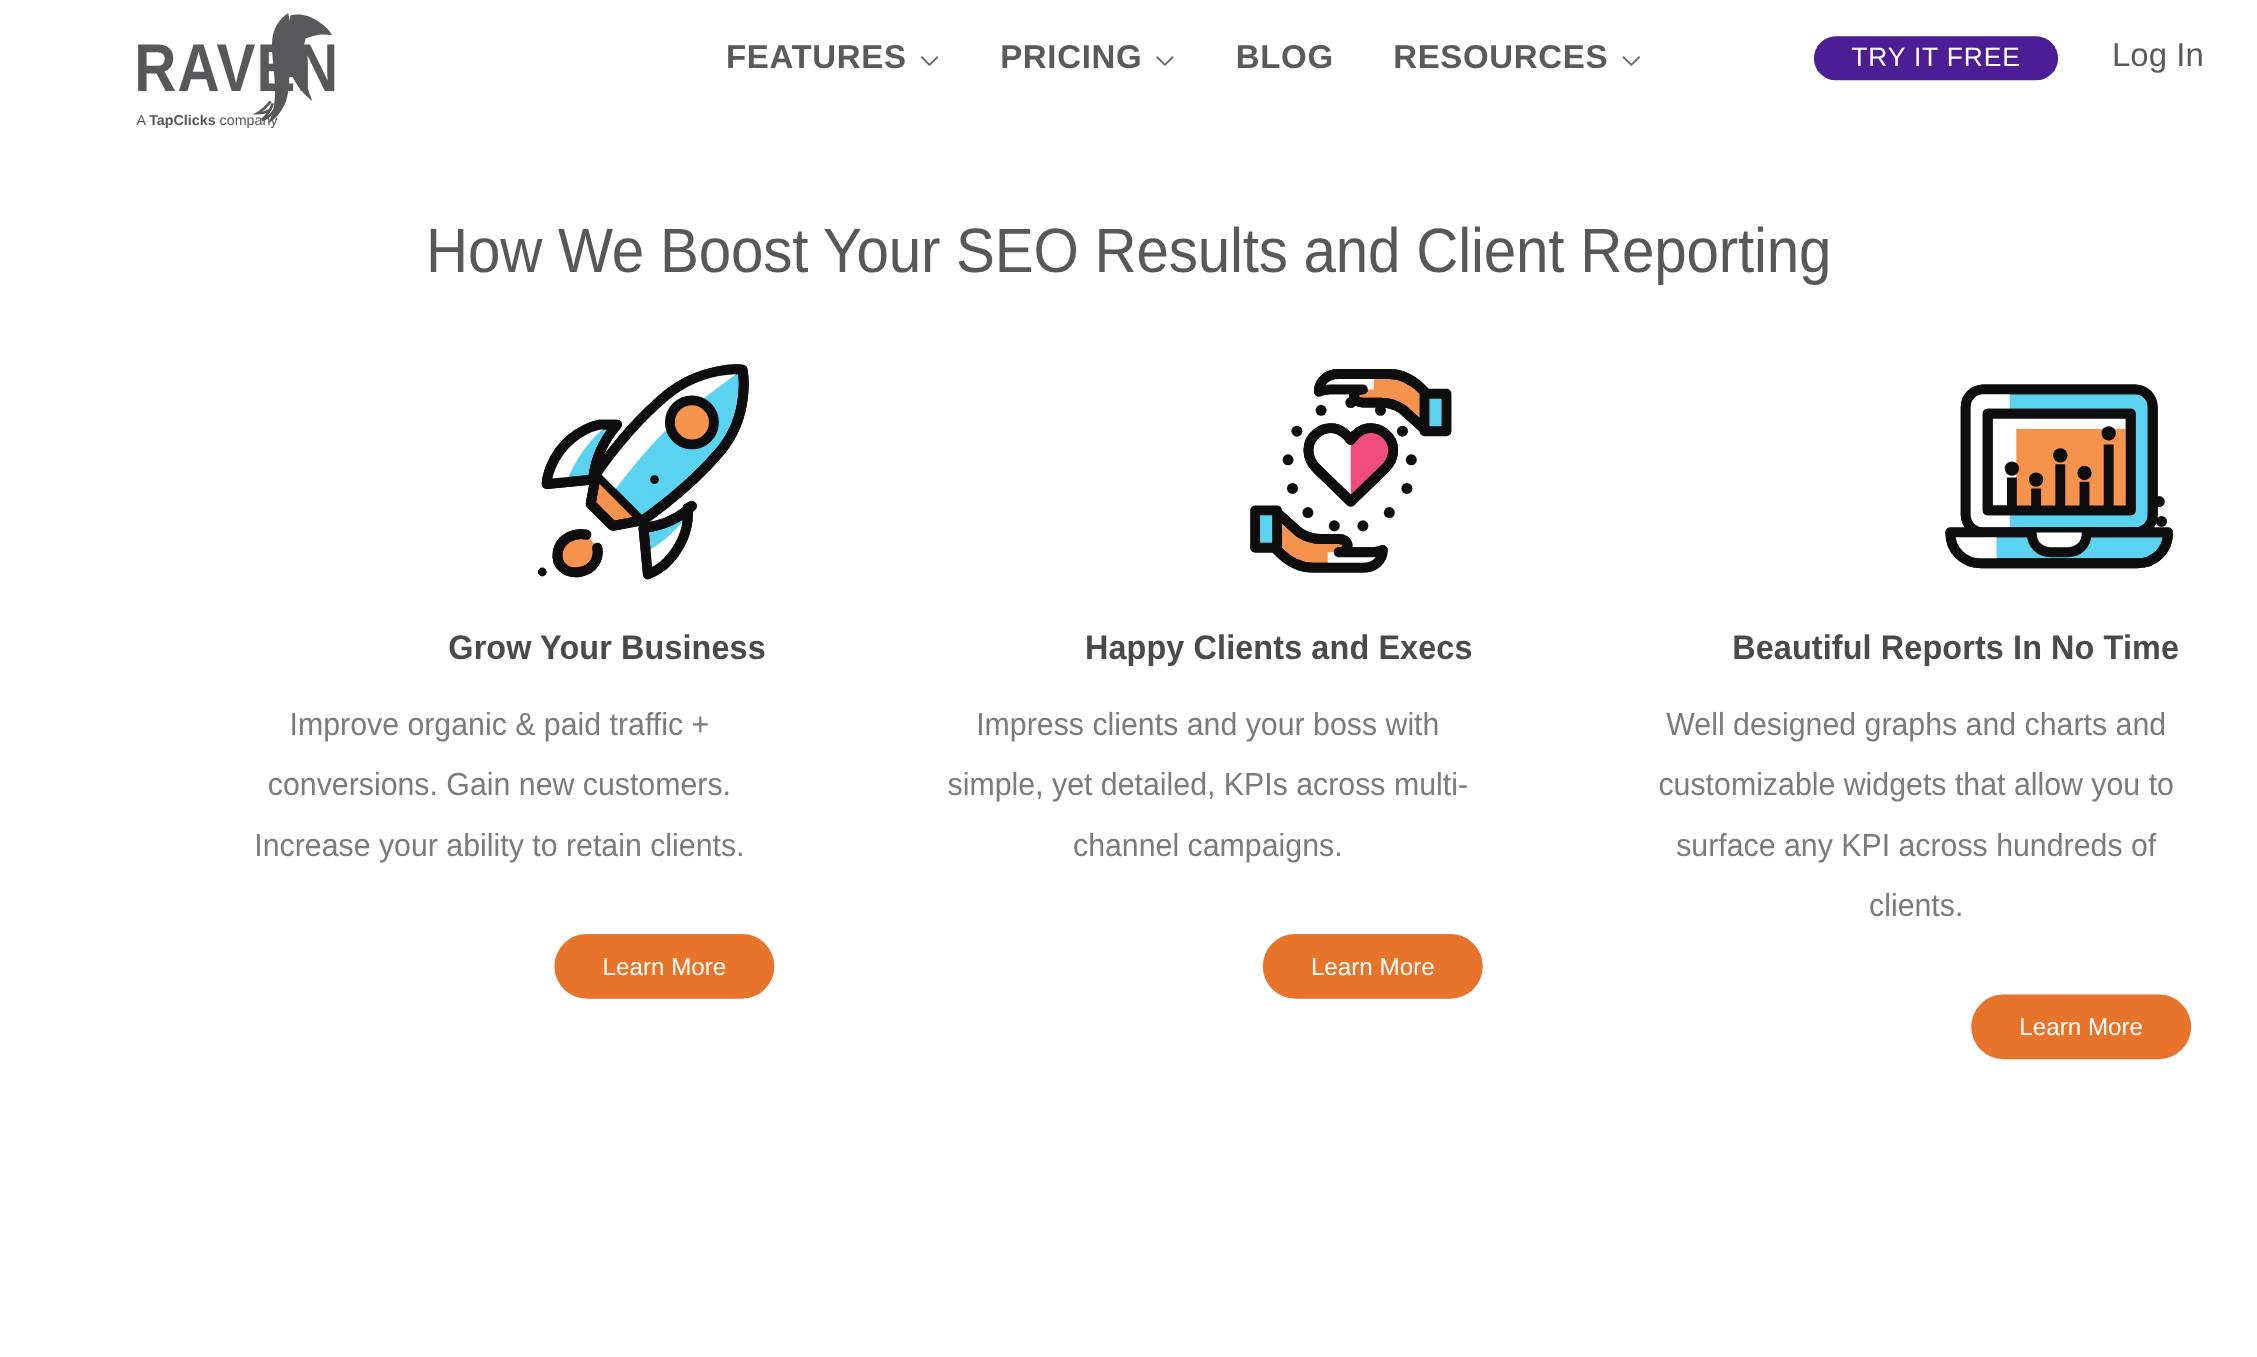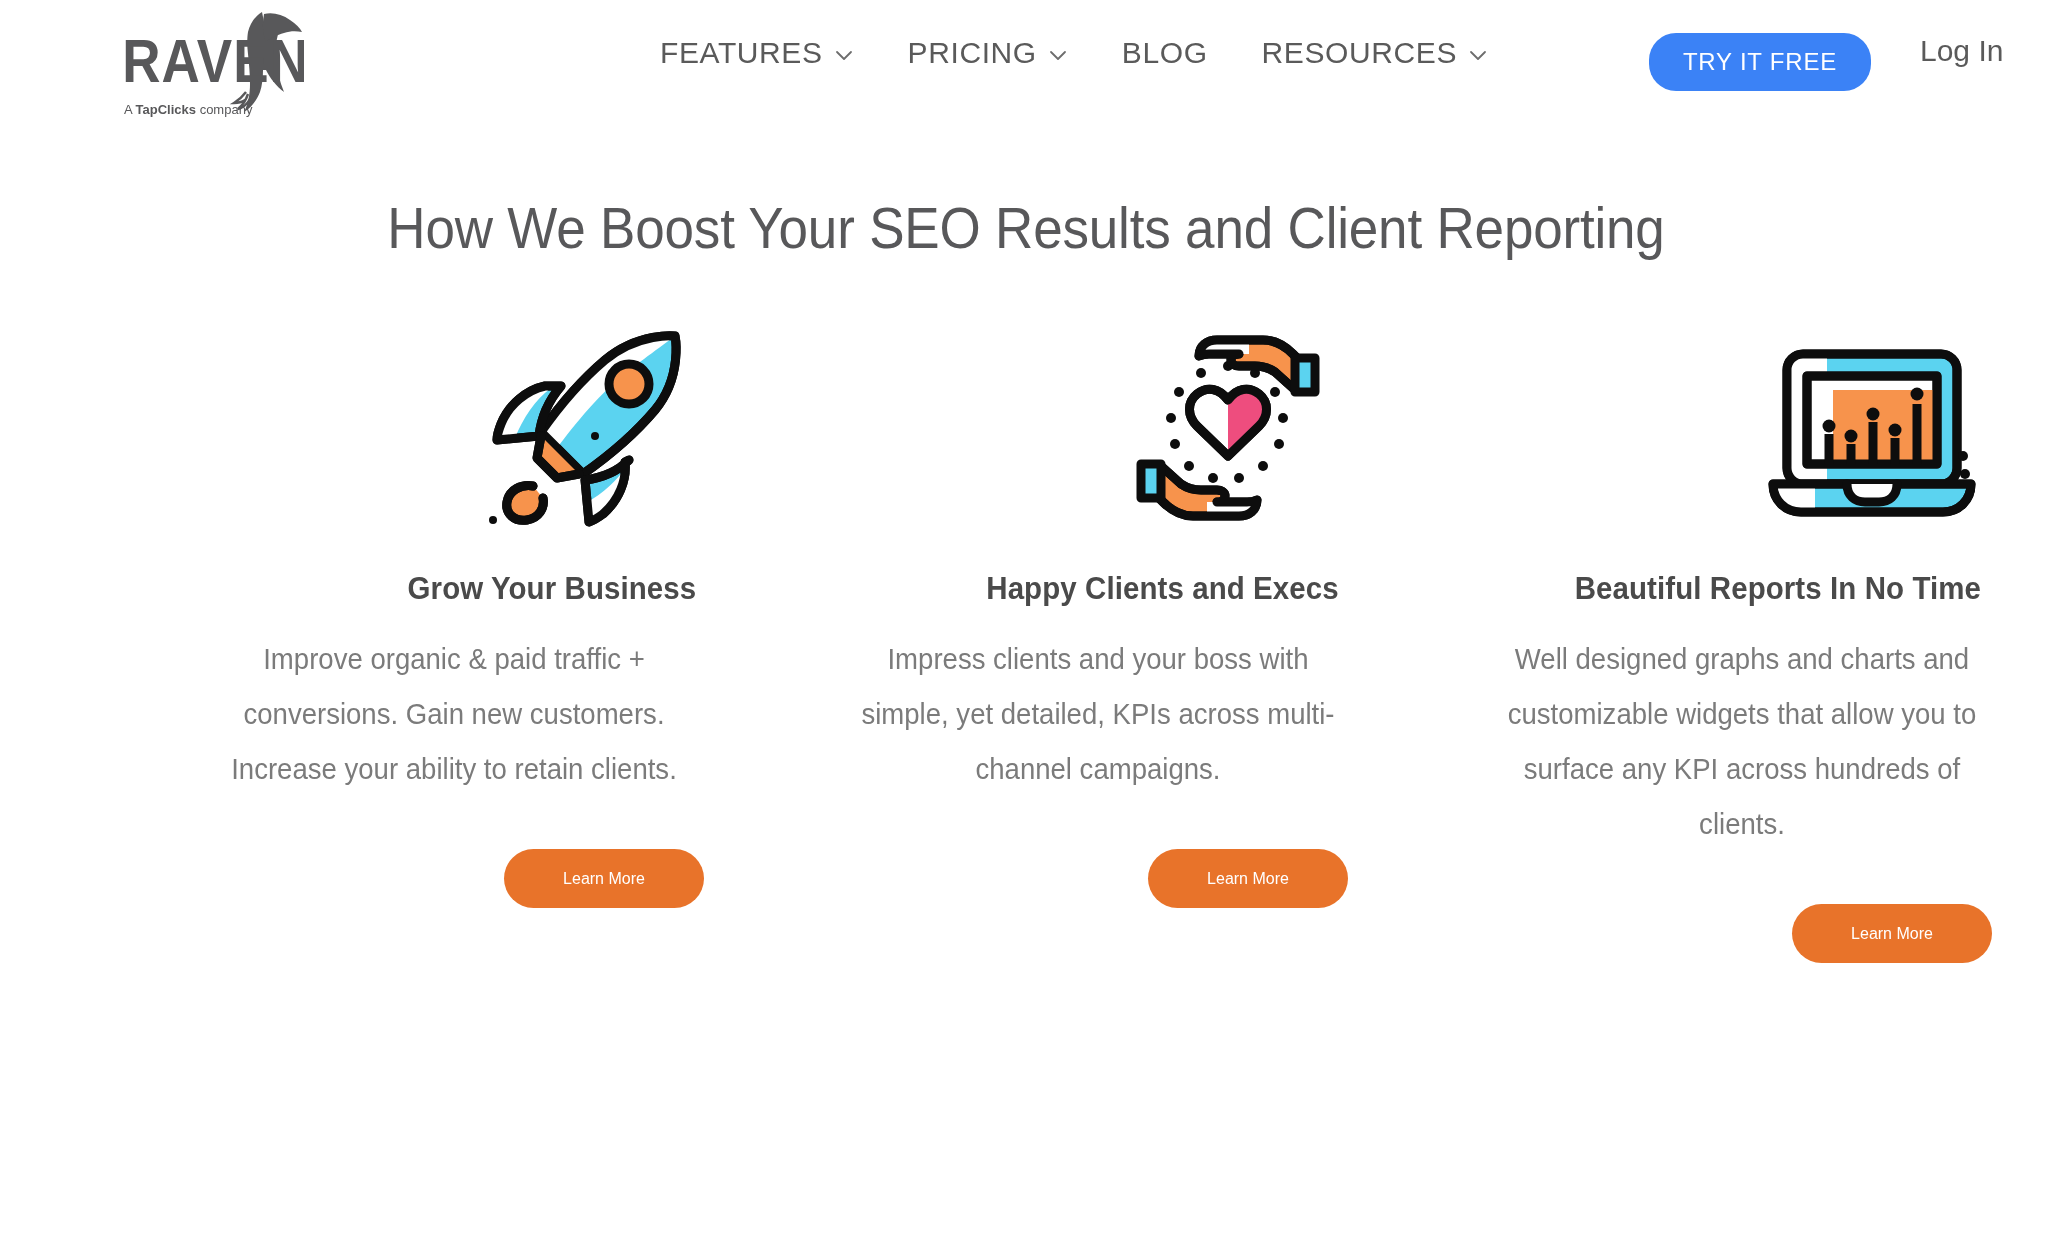--- a/index.html
+++ b/index.html
@@ -40,21 +40,21 @@
     align-items: center;
     gap: 0px;
   }
 
   .nav-item {
     display: flex;
     align-items: center;
     gap: 11px;
     color: #5a5a5a;
     font-size: 30px;
-    font-weight: 400;
+    font-weight: 700;
     letter-spacing: 0.6px;
     font-family: "Liberation Sans", sans-serif;
     text-decoration: none;
     white-space: nowrap;
     cursor: pointer;
     padding: 0 0;
     margin-right: 54px;
   }
   .nav-item:last-of-type { margin-right: 0; }
 
@@ -65,22 +65,22 @@
     position: relative;
     top: 2px;
   }
   .chev svg { display: block; }
 
   .cta-pill {
     position: absolute;
     left: 1649px;
     top: 33px;
     width: 222px;
-    height: 58px;
-    background: #3b82f6;
+    height: 40px;
+    background: #4c1d95;
     border: none;
     border-radius: 27px;
     color: #ffffff;
     font-size: 24px;
     letter-spacing: 0.8px;
     font-family: "Liberation Sans", sans-serif;
     display: flex;
     align-items: center;
     justify-content: center;
     cursor: pointer;
@@ -159,21 +159,21 @@
     font-family: "Liberation Sans Narrow", "Liberation Sans", sans-serif;
     transform: scaleX(0.95);
   }
 
   .learn-btn {
     margin-top: 52px;
     background: #E8732A;
     border: none;
     border-radius: 30px;
     color: #ffffff;
-    font-size: 16px;
+    font-size: 22px;
     font-family: "Liberation Sans Narrow", "Liberation Sans", sans-serif;
     padding: 0 34px;
     height: 59px;
     min-width: 200px;
     display: flex;
     align-items: center;
     justify-content: center;
     cursor: pointer;
     white-space: nowrap;
   }

